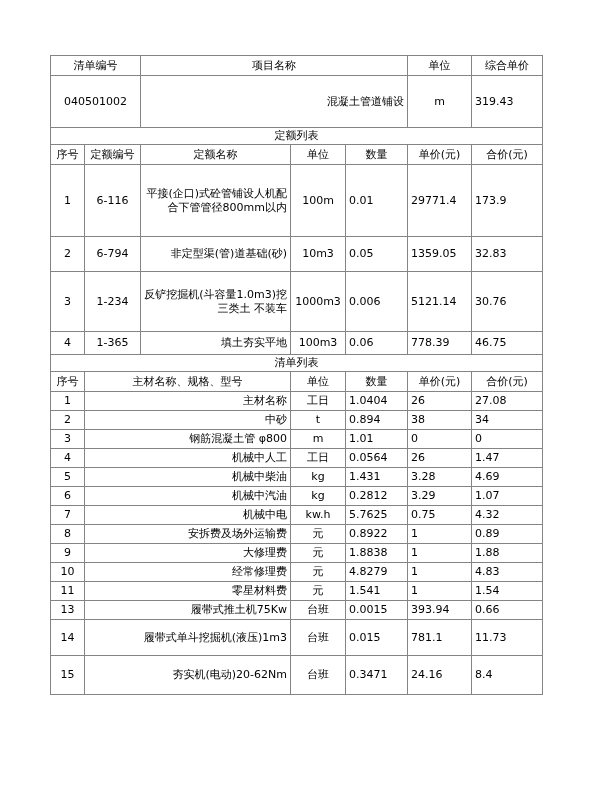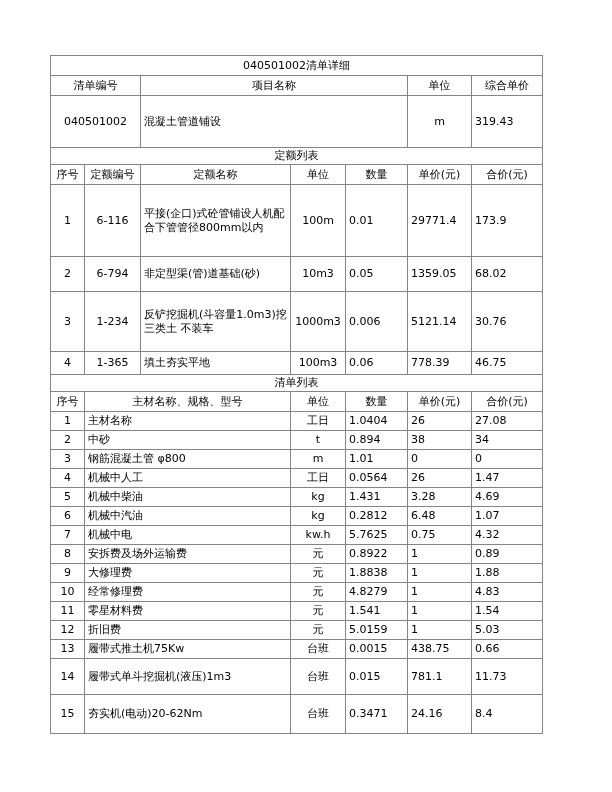--- a/index.html
+++ b/index.html
@@ -26,21 +26,21 @@
     color: #000000;
   }
   table.sheet td {
     border: 1px solid #848484;
     padding: 1px 3px;
     line-height: 1.25;
     overflow: hidden;
     vertical-align: middle;
   }
   td.c { text-align: center; }
-  td.l { text-align: left; }
+  td.l { text-align: right; }
   td.r { text-align: left; }
   tr.h20 { height: 20px; }
   tr.h18 { height: 17px; }
   tr.h52 { height: 52px; padding-left: 32px; }
   #materials-rows tr { height: 19px; }
   td.title { font-size: 11px; }
 </style>
 </head>
 <body>
 
@@ -50,23 +50,20 @@
       <col style="width:34px">
       <col style="width:56px">
       <col style="width:150px">
       <col style="width:55px">
       <col style="width:62px">
       <col style="width:64px">
       <col style="width:71px">
     </colgroup>
     <tbody>
       <tr class="h20">
-        <td colspan="7" class="c title">040501002清单详细</td>
-      </tr>
-      <tr class="h20">
         <td colspan="2" class="c">清单编号</td>
         <td colspan="3" class="c">项目名称</td>
         <td class="c">单位</td>
         <td class="c">综合单价</td>
       </tr>
       <tr class="h52">
         <td colspan="2" class="c">040501002</td>
         <td colspan="3" class="l">混凝土管道铺设</td>
         <td class="c">m</td>
         <td class="r">319.43</td>
@@ -94,21 +91,21 @@
           <td class="r">29771.4</td>
           <td class="r">173.9</td>
         </tr>
         <tr style="height: 35px;">
           <td class="c">2</td>
           <td class="c">6-794</td>
           <td class="l">非定型渠(管)道基础(砂)</td>
           <td class="c">10m3</td>
           <td class="r">0.05</td>
           <td class="r">1359.05</td>
-          <td class="r">68.02</td>
+          <td class="r">32.83</td>
         </tr>
         <tr style="height: 60px;">
           <td class="c">3</td>
           <td class="c">1-234</td>
           <td class="l">反铲挖掘机(斗容量1.0m3)挖三类土 不装车</td>
           <td class="c">1000m3</td>
           <td class="r">0.006</td>
           <td class="r">5121.14</td>
           <td class="r">30.76</td>
         </tr>
@@ -174,21 +171,21 @@
           <td class="c">kg</td>
           <td class="r">1.431</td>
           <td class="r">3.28</td>
           <td class="r">4.69</td>
         </tr>
         <tr>
           <td class="c">6</td>
           <td colspan="2" class="l">机械中汽油</td>
           <td class="c">kg</td>
           <td class="r">0.2812</td>
-          <td class="r">6.48</td>
+          <td class="r">3.29</td>
           <td class="r">1.07</td>
         </tr>
         <tr>
           <td class="c">7</td>
           <td colspan="2" class="l">机械中电</td>
           <td class="c">kw.h</td>
           <td class="r">5.7625</td>
           <td class="r">0.75</td>
           <td class="r">4.32</td>
         </tr>
@@ -218,33 +215,25 @@
         </tr>
         <tr>
           <td class="c">11</td>
           <td colspan="2" class="l">零星材料费</td>
           <td class="c">元</td>
           <td class="r">1.541</td>
           <td class="r">1</td>
           <td class="r">1.54</td>
         </tr>
         <tr>
-          <td class="c">12</td>
-          <td colspan="2" class="l">折旧费</td>
-          <td class="c">元</td>
-          <td class="r">5.0159</td>
-          <td class="r">1</td>
-          <td class="r">5.03</td>
-        </tr>
-        <tr>
           <td class="c">13</td>
           <td colspan="2" class="l">履带式推土机75Kw</td>
           <td class="c">台班</td>
           <td class="r">0.0015</td>
-          <td class="r">438.75</td>
+          <td class="r">393.94</td>
           <td class="r">0.66</td>
         </tr>
         <tr style="height: 36px;">
           <td class="c">14</td>
           <td colspan="2" class="l">履带式单斗挖掘机(液压)1m3</td>
           <td class="c">台班</td>
           <td class="r">0.015</td>
           <td class="r">781.1</td>
           <td class="r">11.73</td>
         </tr>

